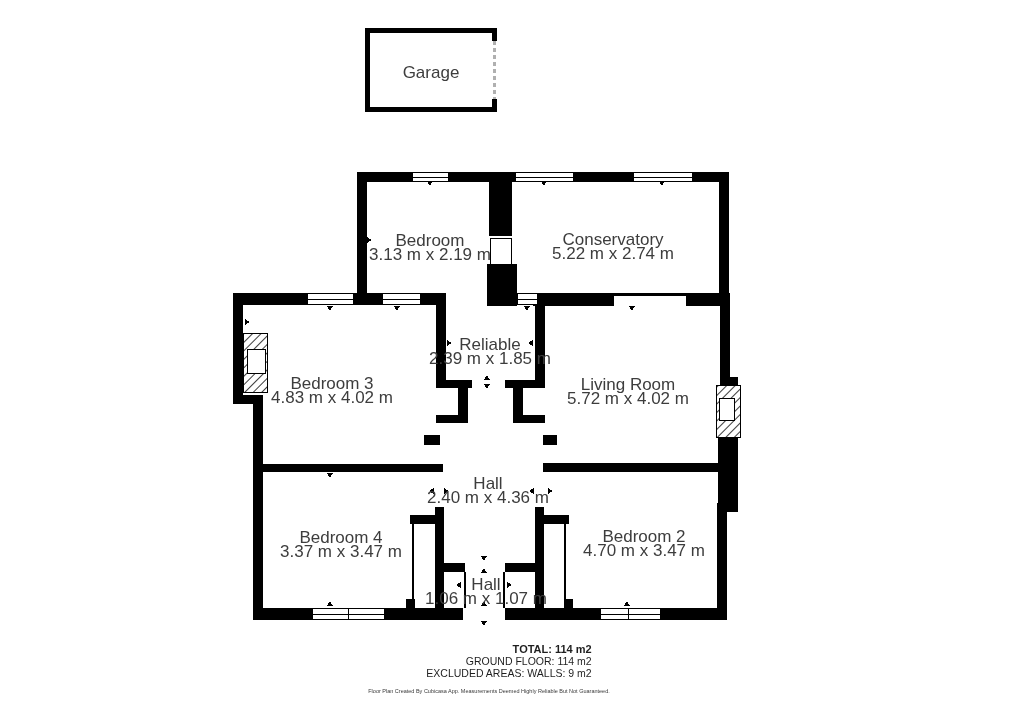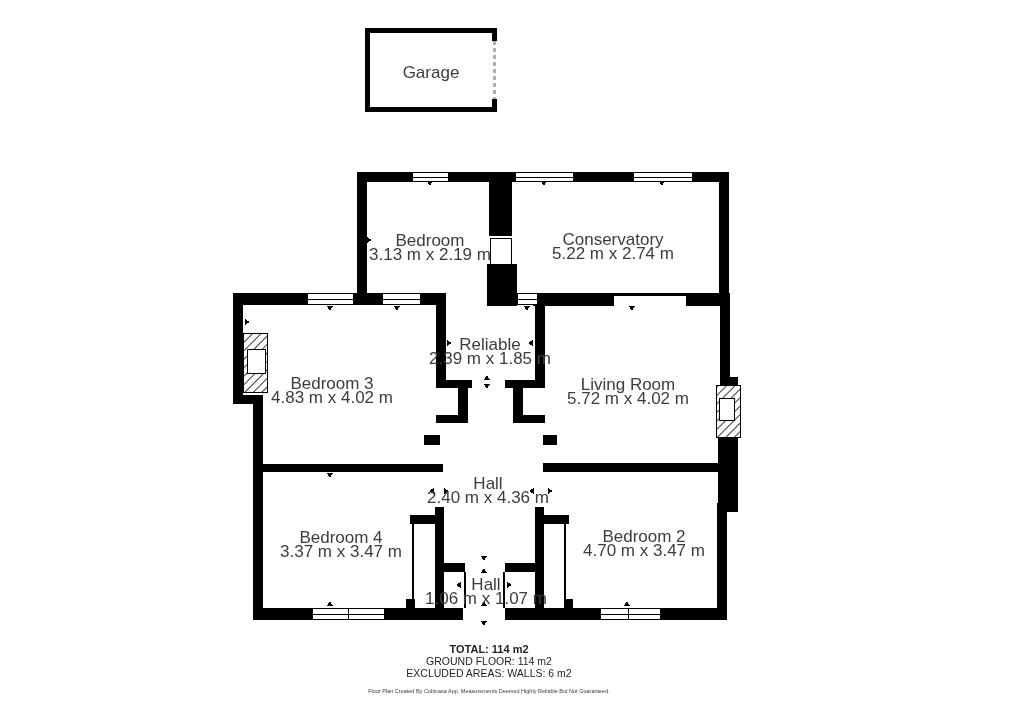--- a/index.html
+++ b/index.html
@@ -7,22 +7,22 @@
     position:relative;width:1020px;height:707px;background:#ffffff;overflow:hidden;
     font-family:"Liberation Sans", sans-serif;
   }
   .plan-svg{position:absolute;left:0;top:0;}
   .room-label{
     position:absolute;transform:translate(-50%,-50%);
     text-align:center;color:#3d3d3d;font-size:17px;line-height:13.5px;
     white-space:nowrap;z-index:5;
   }
   .summary{
-    position:absolute;left:489px;top:644px;transform:translateX(-50%);
-    text-align:center;color:#1f1f1f;font-size:10.5px;line-height:11.8px;white-space:nowrap;z-index:5;
+    position:absolute;left:509px;top:644px;transform:translateX(-50%);
+    text-align:right;color:#1f1f1f;font-size:10.5px;line-height:11.8px;white-space:nowrap;z-index:5;
   }
   .summary .s-total{font-weight:bold;font-size:11px;}
   .disclaimer{
     position:absolute;left:489px;top:688px;transform:translateX(-50%);
     text-align:center;color:#3a3a3a;font-size:5.5px;line-height:6px;white-space:nowrap;z-index:5;
   }
 </style>
 </head>
 <body>
 
@@ -196,17 +196,17 @@
     <div>4.70 m x 3.47 m</div>
   </div>
   <div class="room-label" style="left:486px;top:591px">
     <div>Hall</div>
     <div>1.06 m x 1.07 m</div>
   </div>
 
   <div class="summary">
     <div class="s-total">TOTAL: 114 m2</div>
     <div>GROUND FLOOR: 114 m2</div>
-    <div>EXCLUDED AREAS: WALLS: 6 m2</div>
+    <div>EXCLUDED AREAS: WALLS: 9 m2</div>
   </div>
   <div class="disclaimer">Floor Plan Created By Cubicasa App. Measurements Deemed Highly Reliable But Not Guaranteed.</div>
 
 </div>
 
 </body></html>

